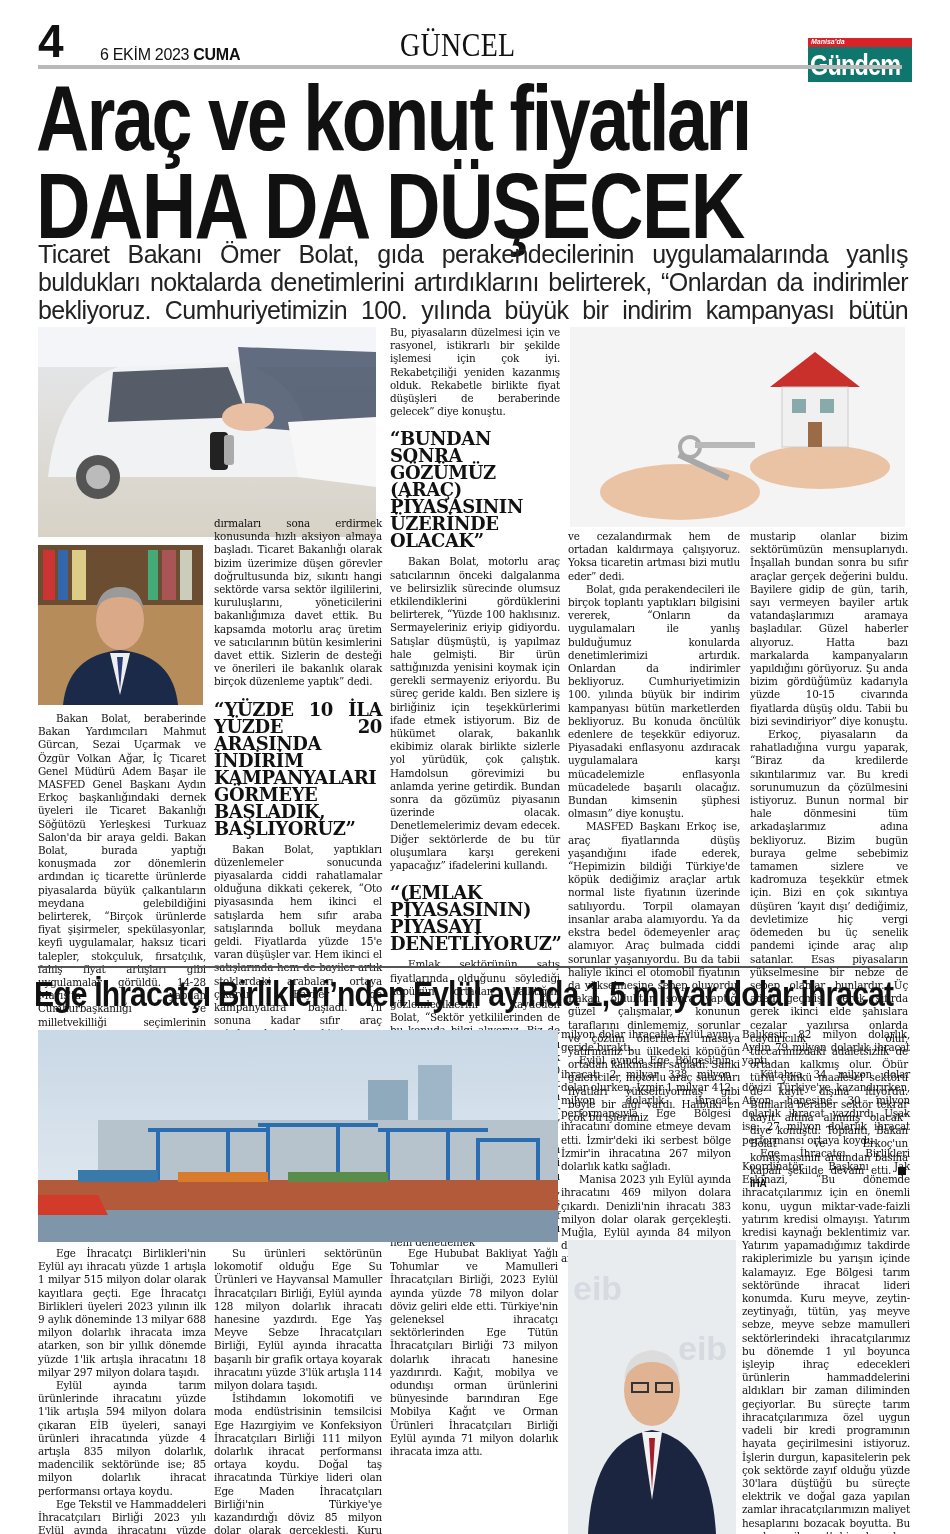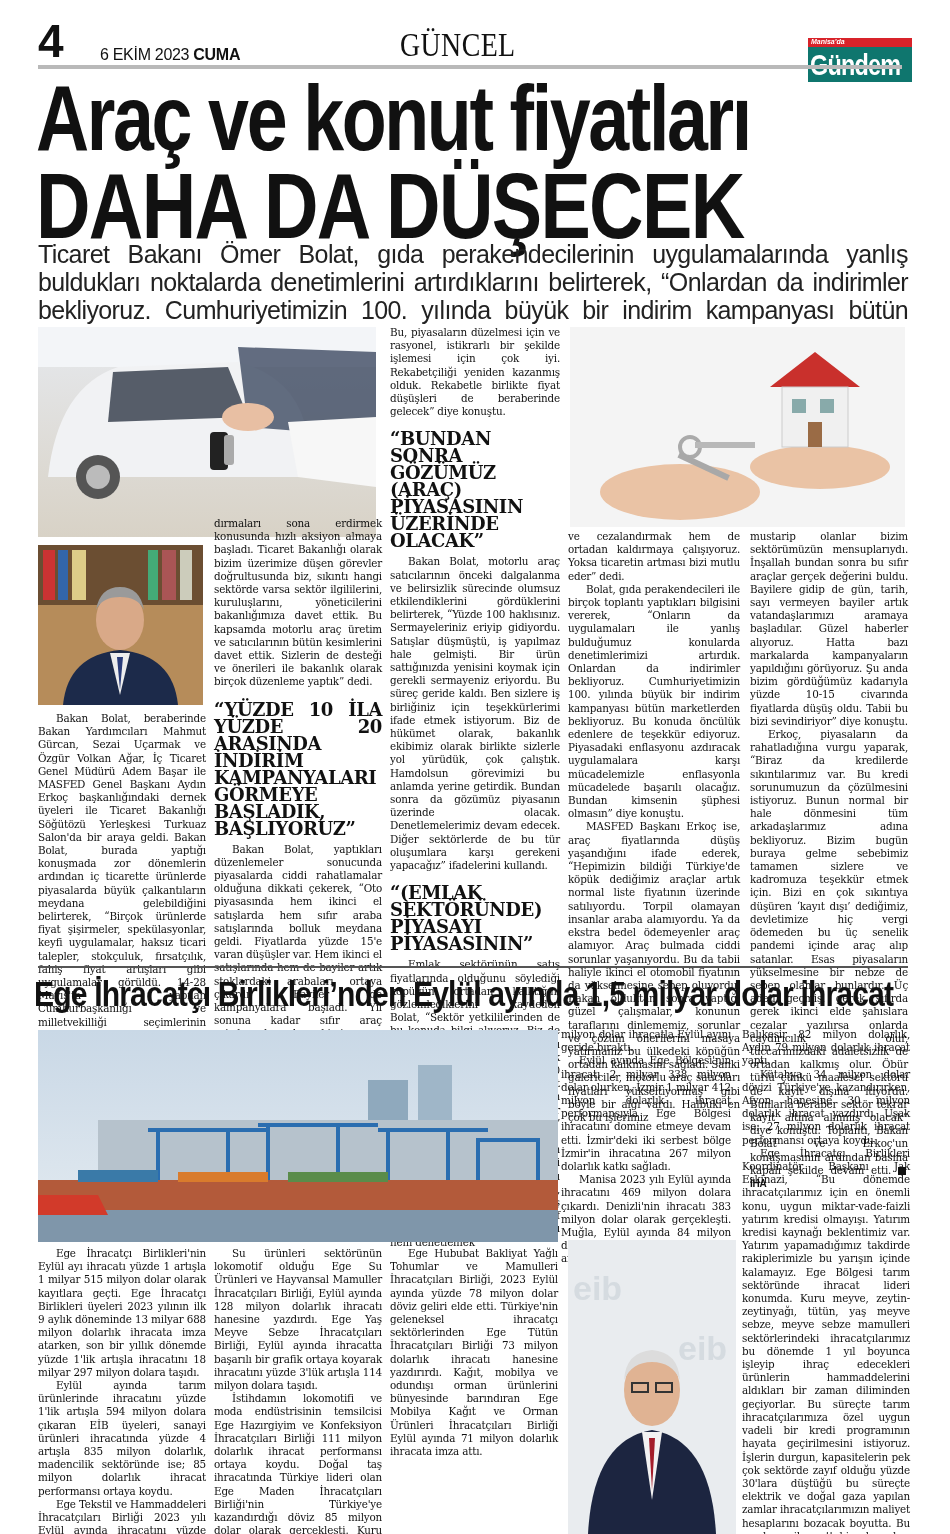--- a/index.html
+++ b/index.html
@@ -105,21 +105,21 @@
 <div class="abs col" style="left:214px;top:517px;width:168px;">
   <p class="noind">dırmaları sona erdirmek konusunda hızlı aksiyon almaya başladı. Ticaret Bakanlığı olarak bizim üzerimize düşen görevler doğrultusunda biz, sıkıntı hangi sektörde varsa sektör ilgililerini, kuruluşlarını, yöneticilerini bakanlığımıza davet ettik. Bu kapsamda motorlu araç üretim ve satıcılarının bütün kesimlerini davet ettik. Sizlerin de desteği ve önerileri ile bakanlık olarak birçok düzenleme yaptık” dedi.</p>
   <div class="subhead">“YÜZDE 10 İLA YÜZDE 20 ARASINDA İNDİRİM KAMPANYALARI GÖRMEYE BAŞLADIK, BAŞLIYORUZ”</div>
   <p>Bakan Bolat, yaptıkları düzenlemeler sonucunda piyasalarda ciddi rahatlamalar olduğuna dikkati çekerek, “Oto piyasasında hem ikinci el satışlarda hem sıfır araba satışlarında bolluk meydana geldi. Fiyatlarda yüzde 15'e varan düşüşler var. Hem ikinci el satışlarında hem de bayiler artık stoklardaki arabaları ortaya çıkardı. Bayiler de kampanyalara başladı. Yıl sonuna kadar sıfır araç satışlarında da, kimi araç modellerine ve markalarına göre yüzde 10 ila yüzde 20 arasında indirim kampanyaları görmeye başladık, başlıyoruz. Bu tüketicilerimiz açısından çok iyi.</p>
 </div>
 
 <div class="abs col" style="left:390px;top:326px;width:170px;">
   <p class="noind">Bu, piyasaların düzelmesi için ve rasyonel, istikrarlı bir şekilde işlemesi için çok iyi. Rekabetçiliği yeniden kazanmış olduk. Rekabetle birlikte fiyat düşüşleri de beraberinde gelecek” diye konuştu.</p>
   <div class="subhead">“BUNDAN SONRA GÖZÜMÜZ (ARAÇ) PİYASASININ ÜZERİNDE OLACAK”</div>
   <p>Bakan Bolat, motorlu araç satıcılarının önceki dalgalanma ve belirsizlik sürecinde olumsuz etkilendiklerini gördüklerini belirterek, “Yüzde 100 haklısınız. Sermayeleriniz eriyip gidiyordu. Satışlar düşmüştü, iş yapılmaz hale gelmişti. Bir ürün sattığınızda yenisini koymak için gerekli sermayeniz eriyordu. Bu süreç geride kaldı. Ben sizlere iş birliğiniz için teşekkürlerimi ifade etmek istiyorum. Biz de hükümet olarak, bakanlık ekibimiz olarak birlikte sizlerle yol yürüdük, çok çalıştık. Hamdolsun görevimizi bu anlamda yerine getirdik. Bundan sonra da gözümüz piyasanın üzerinde olacak. Denetlemelerimiz devam edecek. Diğer sektörlerde de bu tür oluşumlara karşı gerekeni yapacağız” ifadelerini kullandı.</p>
-  <div class="subhead">“(EMLAK SEKTÖRÜNDE) PİYASAYI PİYASASININ”</div>
+  <div class="subhead">“(EMLAK PİYASASININ) PİYASAYI DENETLİYORUZ”</div>
   <p>Emlak sektörünün satış fiyatlarında olduğunu söylediği köpüğün ortadan kalktığını gözlemlediklerini kaydeden Bolat, “Sektör yetkililerinden de bu konuda bilgi alıyoruz. Biz de piyasayı denetliyoruz. Bu minvalde Türkiye Emlak Müşavirler Federasyonu da 10 gün kadar sonra bizi ziyaret edecek. Bu konuda atılan adımlardan dolayı teşekkür edeceklerini söyledi” değerlendirmesini yaptı.</p>
   <p>Bakan Bolat, önemli olan durumun kayıtlı ekonomiyi güçlendirmek olduğunu aktararak, “Kayıt dışı faaliyetleri, haksız kazançları, fahiş kazançları, spekülatif uygulamaları, manipülasyonları hem denetlemek</p>
 </div>
 
 <div class="abs col" style="left:568px;top:530px;width:172px;">
   <p class="noind">ve cezalandırmak hem de ortadan kaldırmaya çalışıyoruz. Yoksa ticaretin artması bizi mutlu eder” dedi.</p>
   <p>Bolat, gıda perakendecileri ile birçok toplantı yaptıkları bilgisini vererek, “Onların da uygulamaları ile yanlış bulduğumuz konularda denetimlerimizi artırdık. Onlardan da indirimler bekliyoruz. Cumhuriyetimizin 100. yılında büyük bir indirim kampanyası bütün marketlerden bekliyoruz. Bu konuda öncülük edenlere de teşekkür ediyoruz. Piyasadaki enflasyonu azdıracak uygulamalara karşı mücadelemizle enflasyonla mücadelede başarılı olacağız. Bundan kimsenin şüphesi olmasın” diye konuştu.</p>
   <p>MASFED Başkanı Erkoç ise, araç fiyatlarında düşüş yaşandığını ifade ederek, “Hepimizin bildiği Türkiye'de köpük dediğimiz araçlar artık normal liste fiyatının üzerinde satılıyordu. Torpil olamayan insanlar araba alamıyordu. Ya da ekstra bedel ödemeyenler araç alamıyor. Araç bulmada ciddi sorunlar yaşanıyordu. Bu da tabii haliyle ikinci el otomobil fiyatının da yükselmesine sebep oluyordu. Bakan olduktan sonra yaptığı güzel çalışmalar, konunun taraflarını dinlememiz, sorunlar ve çözüm önerilerini masaya yatırmanız bu ülkedeki köpüğün ortadan kalkmasını sağladı. Sanki galericiler, motorlu araç satıcıları fiyatları yükseltiyormuş gibi böyle bir algı vardı. Halbuki en çok bu işlerimiz</p>
 </div>
 

